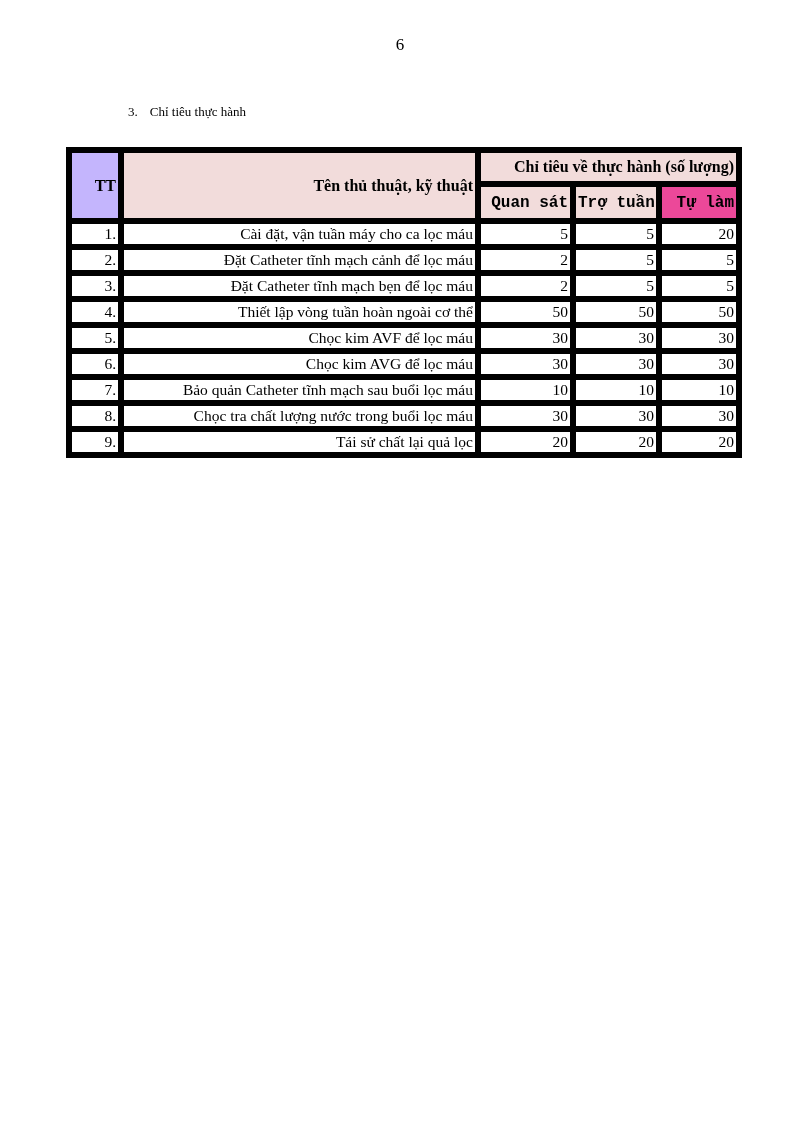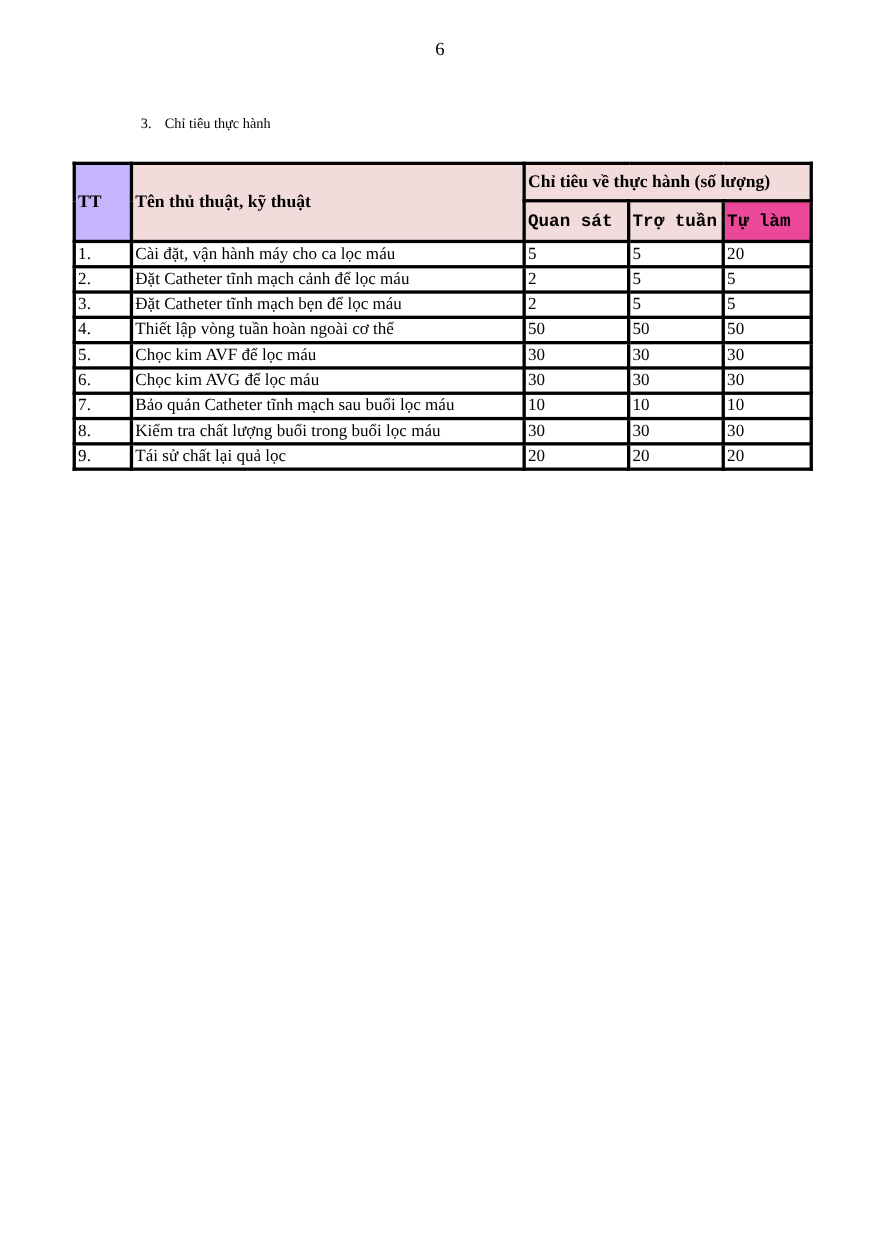--- a/index.html
+++ b/index.html
@@ -38,22 +38,22 @@
   table.practice-table {
     position: absolute;
     left: 66px;
     top: 147px;
     width: 670px;
     border-collapse: collapse;
     table-layout: fixed;
   }
   table.practice-table th,
   table.practice-table td {
-    border: 3px solid #0369a1;
-    text-align: left;
+    border: 6px solid #0369a1;
+    text-align: right;
     vertical-align: middle;
     padding: 0 2px;
     overflow: hidden;
     white-space: nowrap;
   }
   table.practice-table thead th {
     font-weight: bold;
     font-size: 16px;
   }
   .hdr-row-top th { height: 34px; }
@@ -91,21 +91,21 @@
       </tr>
       <tr class="hdr-row-sub">
         <th style="background: rgb(242, 220, 219); border-color: rgb(0, 0, 0);">Quan sát</th>
         <th style="background: rgb(242, 220, 219); border-color: rgb(0, 0, 0);">Trợ tuần</th>
         <th style="background: #ec4899; border-color: rgb(0, 0, 0);">Tự làm</th>
       </tr>
     </thead>
     <tbody>
         <tr>
           <td style="border-color: rgb(0, 0, 0);">1.</td>
-          <td style="border-color: rgb(0, 0, 0);">Cài đặt, vận hành máy cho ca lọc máu</td>
+          <td style="border-color: rgb(0, 0, 0);">Cài đặt, vận tuần máy cho ca lọc máu</td>
           <td style="border-color: rgb(0, 0, 0);">5</td>
           <td style="border-color: rgb(0, 0, 0);">5</td>
           <td style="border-color: rgb(0, 0, 0);">20</td>
         </tr>
         <tr>
           <td style="border-color: rgb(0, 0, 0);">2.</td>
           <td style="border-color: rgb(0, 0, 0);">Đặt Catheter tĩnh mạch cảnh để lọc máu</td>
           <td style="border-color: rgb(0, 0, 0);">2</td>
           <td style="border-color: rgb(0, 0, 0);">5</td>
           <td style="border-color: rgb(0, 0, 0);">5</td>
@@ -140,21 +140,21 @@
         </tr>
         <tr>
           <td style="border-color: rgb(0, 0, 0);">7.</td>
           <td style="border-color: rgb(0, 0, 0);">Bảo quản Catheter tĩnh mạch sau buổi lọc máu</td>
           <td style="border-color: rgb(0, 0, 0);">10</td>
           <td style="border-color: rgb(0, 0, 0);">10</td>
           <td style="border-color: rgb(0, 0, 0);">10</td>
         </tr>
         <tr>
           <td style="border-color: rgb(0, 0, 0);">8.</td>
-          <td style="border-color: rgb(0, 0, 0);">Kiểm tra chất lượng buổi trong buổi lọc máu</td>
+          <td style="border-color: rgb(0, 0, 0);">Chọc tra chất lượng nước trong buổi lọc máu</td>
           <td style="border-color: rgb(0, 0, 0);">30</td>
           <td style="border-color: rgb(0, 0, 0);">30</td>
           <td style="border-color: rgb(0, 0, 0);">30</td>
         </tr>
         <tr>
           <td style="border-color: rgb(0, 0, 0);">9.</td>
           <td style="border-color: rgb(0, 0, 0);">Tái sử chất lại quả lọc</td>
           <td style="border-color: rgb(0, 0, 0);">20</td>
           <td style="border-color: rgb(0, 0, 0);">20</td>
           <td style="border-color: rgb(0, 0, 0);">20</td>

